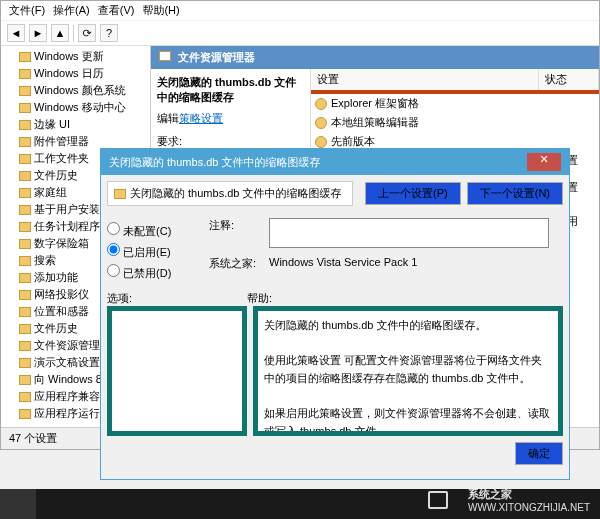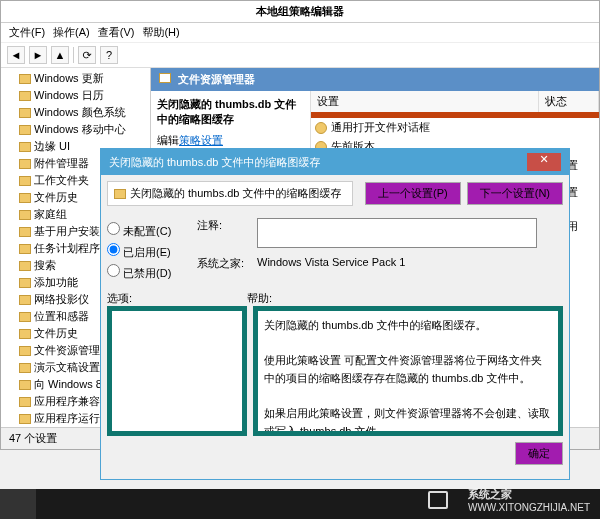--- a/index.html
+++ b/index.html
@@ -14,53 +14,52 @@
 .tree{width:150px;border-right:1px solid #ccc;overflow:auto;padding:2px 0}
 .tree-item{display:flex;align-items:center;padding:1px 2px 1px 18px;white-space:nowrap;gap:3px}
 .folder-icon{width:12px;height:10px;background:#f0c869;border:1px solid #c69b3a;flex-shrink:0}
 .right{flex:1;display:flex;flex-direction:column}
 .right-header{background:#5b8fc7;color:#fff;padding:4px 8px;font-weight:bold}
 .right-body{display:flex;flex:1}
 .left-pane{width:160px;padding:6px;border-right:1px solid #ddd}
 .left-pane .pol-title{font-weight:bold;margin-bottom:6px}
 .left-pane a{color:#0066cc;text-decoration:underline}
 .list-pane{flex:1}
-.list-head{display:flex;border-bottom:6px solid #c2410c;background:#f8f8f8}
+.list-head{display:flex;border-bottom:4px solid #c2410c;background:#f8f8f8}
 .list-head div{padding:3px 6px;border-right:1px solid #ddd}
 .list-row{display:flex;align-items:center;padding:2px 4px;gap:4px}
 .gear-icon{width:12px;height:12px;border-radius:50%;background:#f0c869;border:1px solid #c69b3a;flex-shrink:0}
 .statusbar{position:absolute;bottom:0;left:0;right:0;padding:3px 8px;border-top:1px solid #ccc;background:#f0f0f0}
 .dialog{position:absolute;top:148px;left:100px;width:470px;height:332px;background:#f0f0f0;border:1px solid #4da3d4}
 .dlg-title{background:#4da3d4;color:#fff;padding:4px 8px;display:flex;justify-content:space-between;align-items:center}
 .dlg-close{width:34px;height:18px;background:#c84f47;color:#fff;text-align:center;cursor:pointer}
 .dlg-sub{background:#fff;border:1px solid #ccc;margin:6px;padding:4px 6px;display:flex;align-items:center;gap:4px}
 .dlg-nav{display:flex;gap:6px;justify-content:flex-end;margin:0 6px}
-.dlg-nav button,.dlg-foot button{padding:3px 12px;border:1px solid #aaa;background:#a21caf}
-.dlg-body{margin:6px;display:flex;gap:10px}
+.dlg-nav button,.dlg-foot button{padding:3px 12px;border:1px solid #aaa;background:#1d4ed8}
+.dlg-body{margin:6px;display:flex;gap:22px}
 .radio-col{width:80px}
 .radio-col label{display:block;margin:4px 0}
 .fields{flex:1}
 .fields .lbl{display:inline-block;width:60px;vertical-align:top}
 .fields textarea{width:280px;height:30px;border:1px solid #888;background:#fff;resize:none}
 .platform{margin-top:6px}
 .lower{margin:0 6px;display:flex;gap:6px}
 .lower .box{border:5px solid #0f766e;background:#fff;height:130px;padding:6px;overflow:auto}
 .lower .opt{width:140px}
 .lower .help{flex:1;line-height:1.6}
 .dlg-foot{display:flex;justify-content:flex-end;gap:6px;padding:6px}
 .taskbar{position:absolute;bottom:0;left:0;width:600px;height:30px;background:#1a1a1a;display:flex;align-items:center}
 .taskbar .start{width:36px;height:30px;background:#333}
 .watermark{position:absolute;right:10px;bottom:6px;color:#fff;opacity:.85;font-size:14px;display:flex;align-items:center;gap:20px}
 .wm-icon{width:20px;height:18px;border:2px solid #fff;border-radius:2px}
 </style>
 </head>
 <body>
 
 <div class="main-window">
-  <div class="titlebar">本地组策略编辑器</div>
   <div class="menubar">
     <span>文件(F)</span>
     <span>操作(A)</span>
     <span>查看(V)</span>
     <span>帮助(H)</span>
   </div>
   <div class="toolbar">
     <div class="btn">◄</div>
     <div class="btn">►</div>
     <div class="btn">▲</div>
@@ -106,20 +105,24 @@
           <span class="folder-icon"></span>
           <span>家庭组</span>
         </div>
         <div class="tree-item">
           <span class="folder-icon"></span>
           <span>基于用户安装</span>
         </div>
         <div class="tree-item">
           <span class="folder-icon"></span>
           <span>任务计划程序</span>
+        </div>
+        <div class="tree-item">
+          <span class="folder-icon"></span>
+          <span>数字保险箱</span>
         </div>
         <div class="tree-item">
           <span class="folder-icon"></span>
           <span>搜索</span>
         </div>
         <div class="tree-item">
           <span class="folder-icon"></span>
           <span>添加功能</span>
         </div>
         <div class="tree-item">
@@ -171,21 +174,26 @@
           <div>Windows Vista Service Pack 1</div>
         </div>
         <div class="list-pane">
           <div class="list-head">
             <div style="flex:1">设置</div>
             <div style="width:60px">状态</div>
           </div>
           <div id="rows">
               <div class="list-row">
                 <span class="gear-icon"></span>
-                <span style="flex:1">通用打开文件对话框</span>
+                <span style="flex:1">Explorer 框架窗格</span>
+                <span style="width:50px"></span>
+              </div>
+              <div class="list-row">
+                <span class="gear-icon"></span>
+                <span style="flex:1">本地组策略编辑器</span>
                 <span style="width:50px"></span>
               </div>
               <div class="list-row">
                 <span class="gear-icon"></span>
                 <span style="flex:1">先前版本</span>
                 <span style="width:50px"></span>
               </div>
               <div class="list-row">
                 <span class="gear-icon"></span>
                 <span style="flex:1">关闭缩略图显示并仅显示图标。</span>

